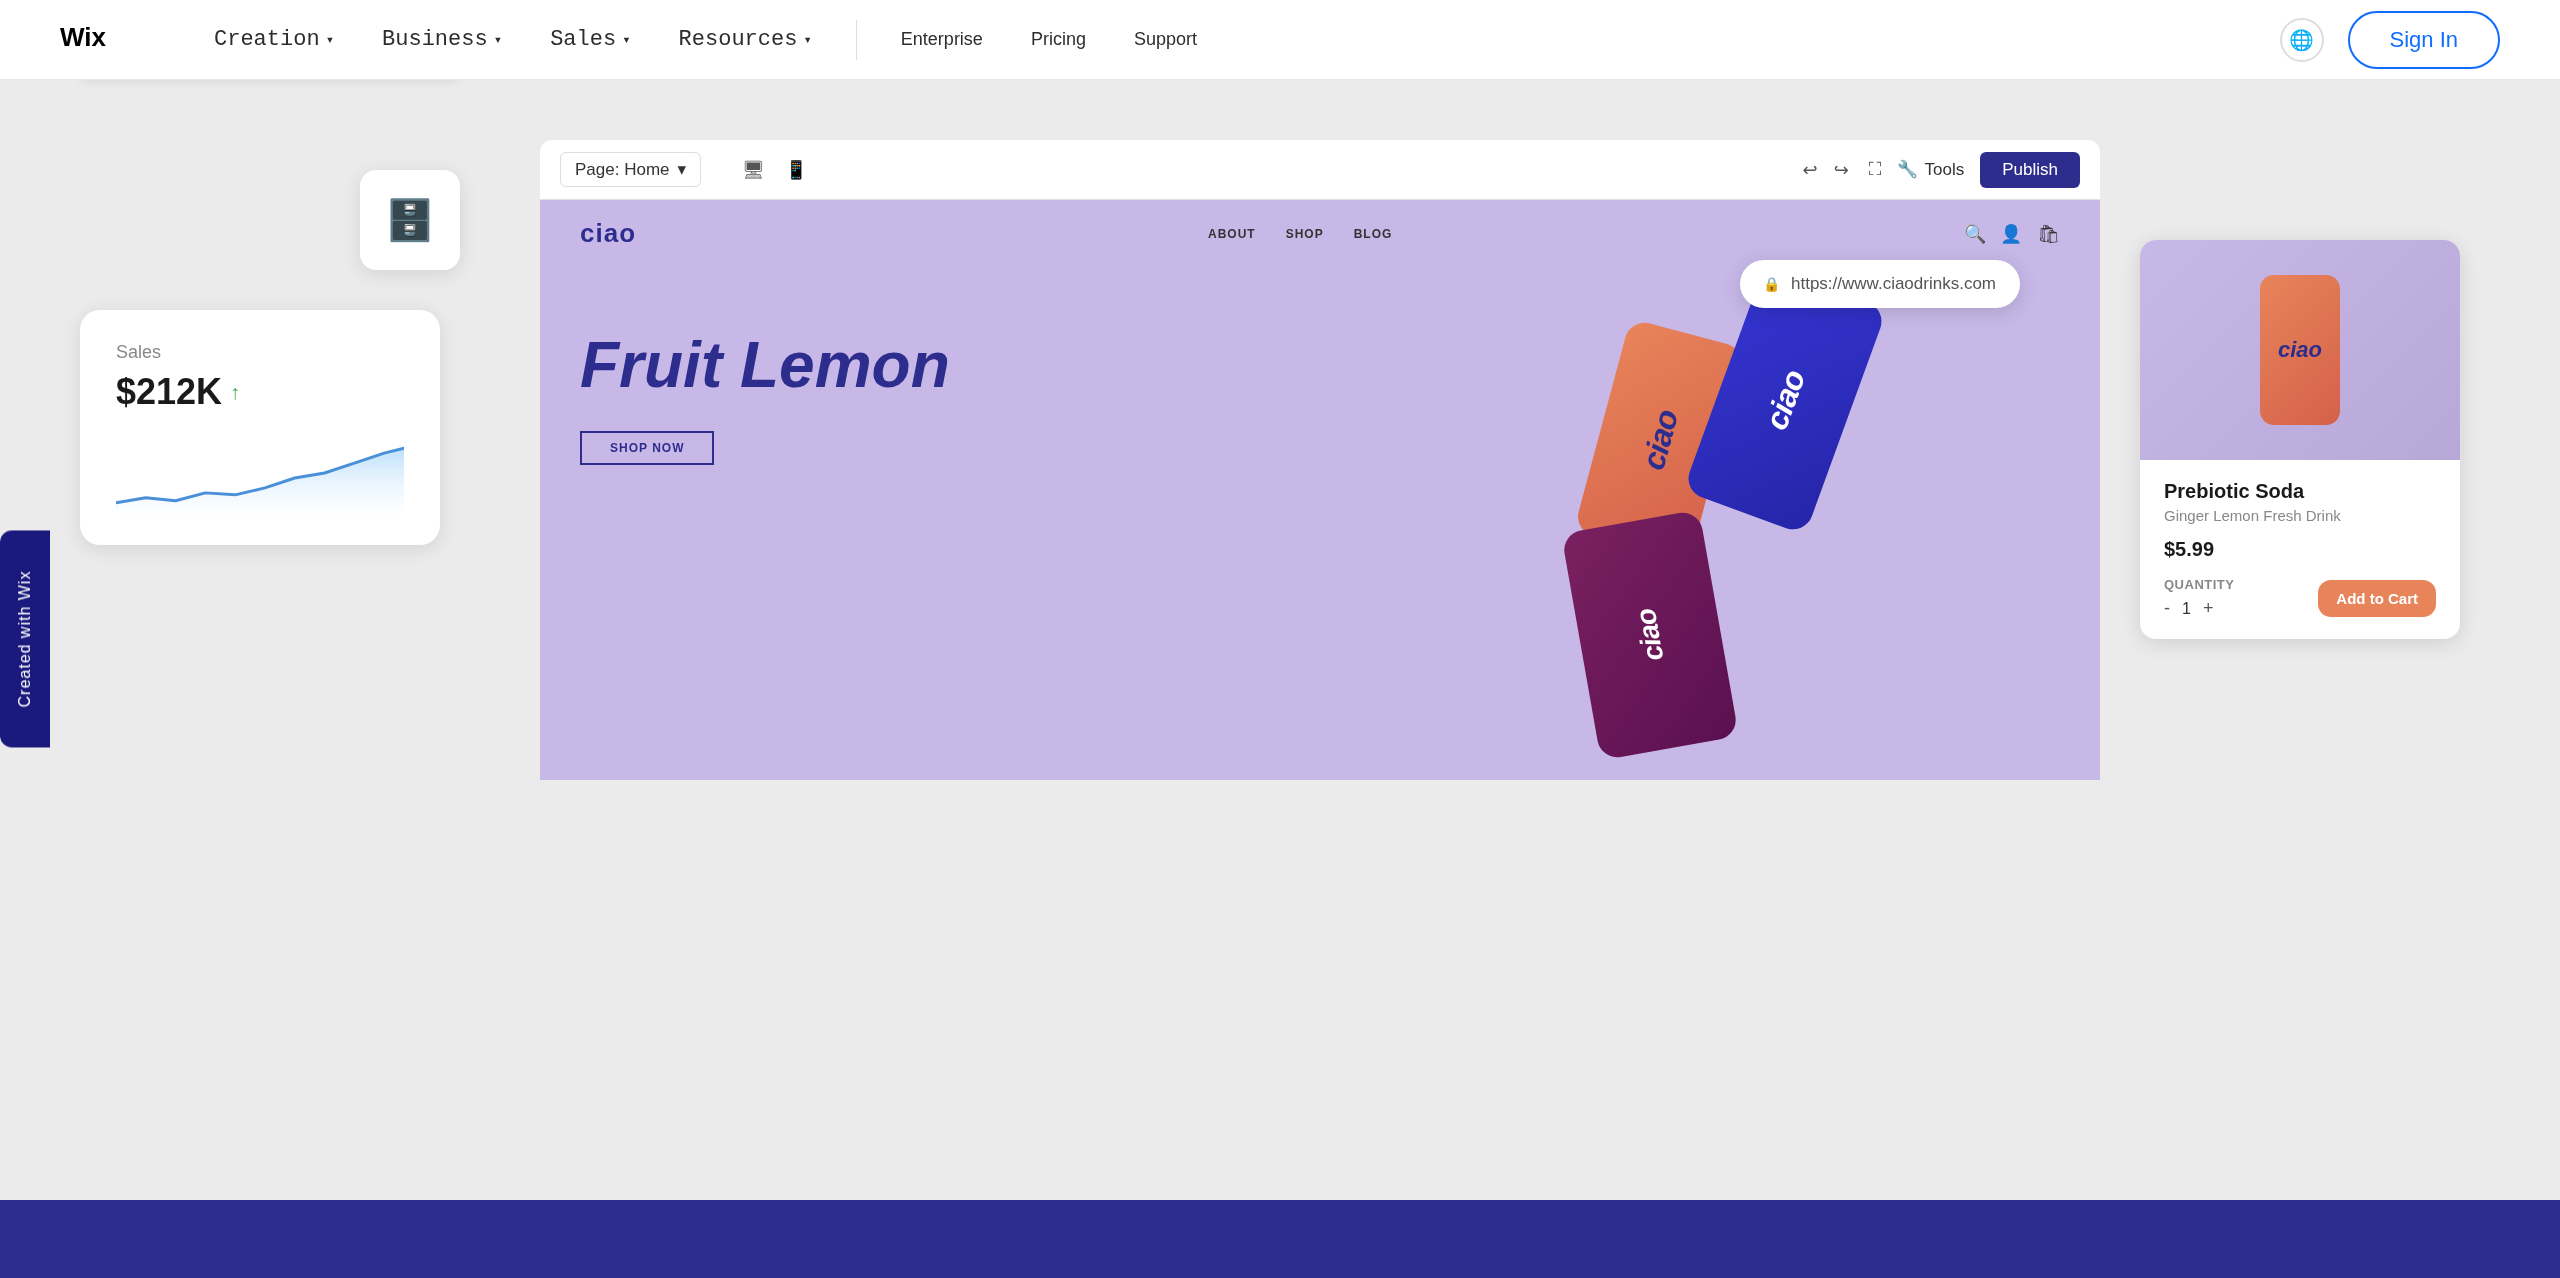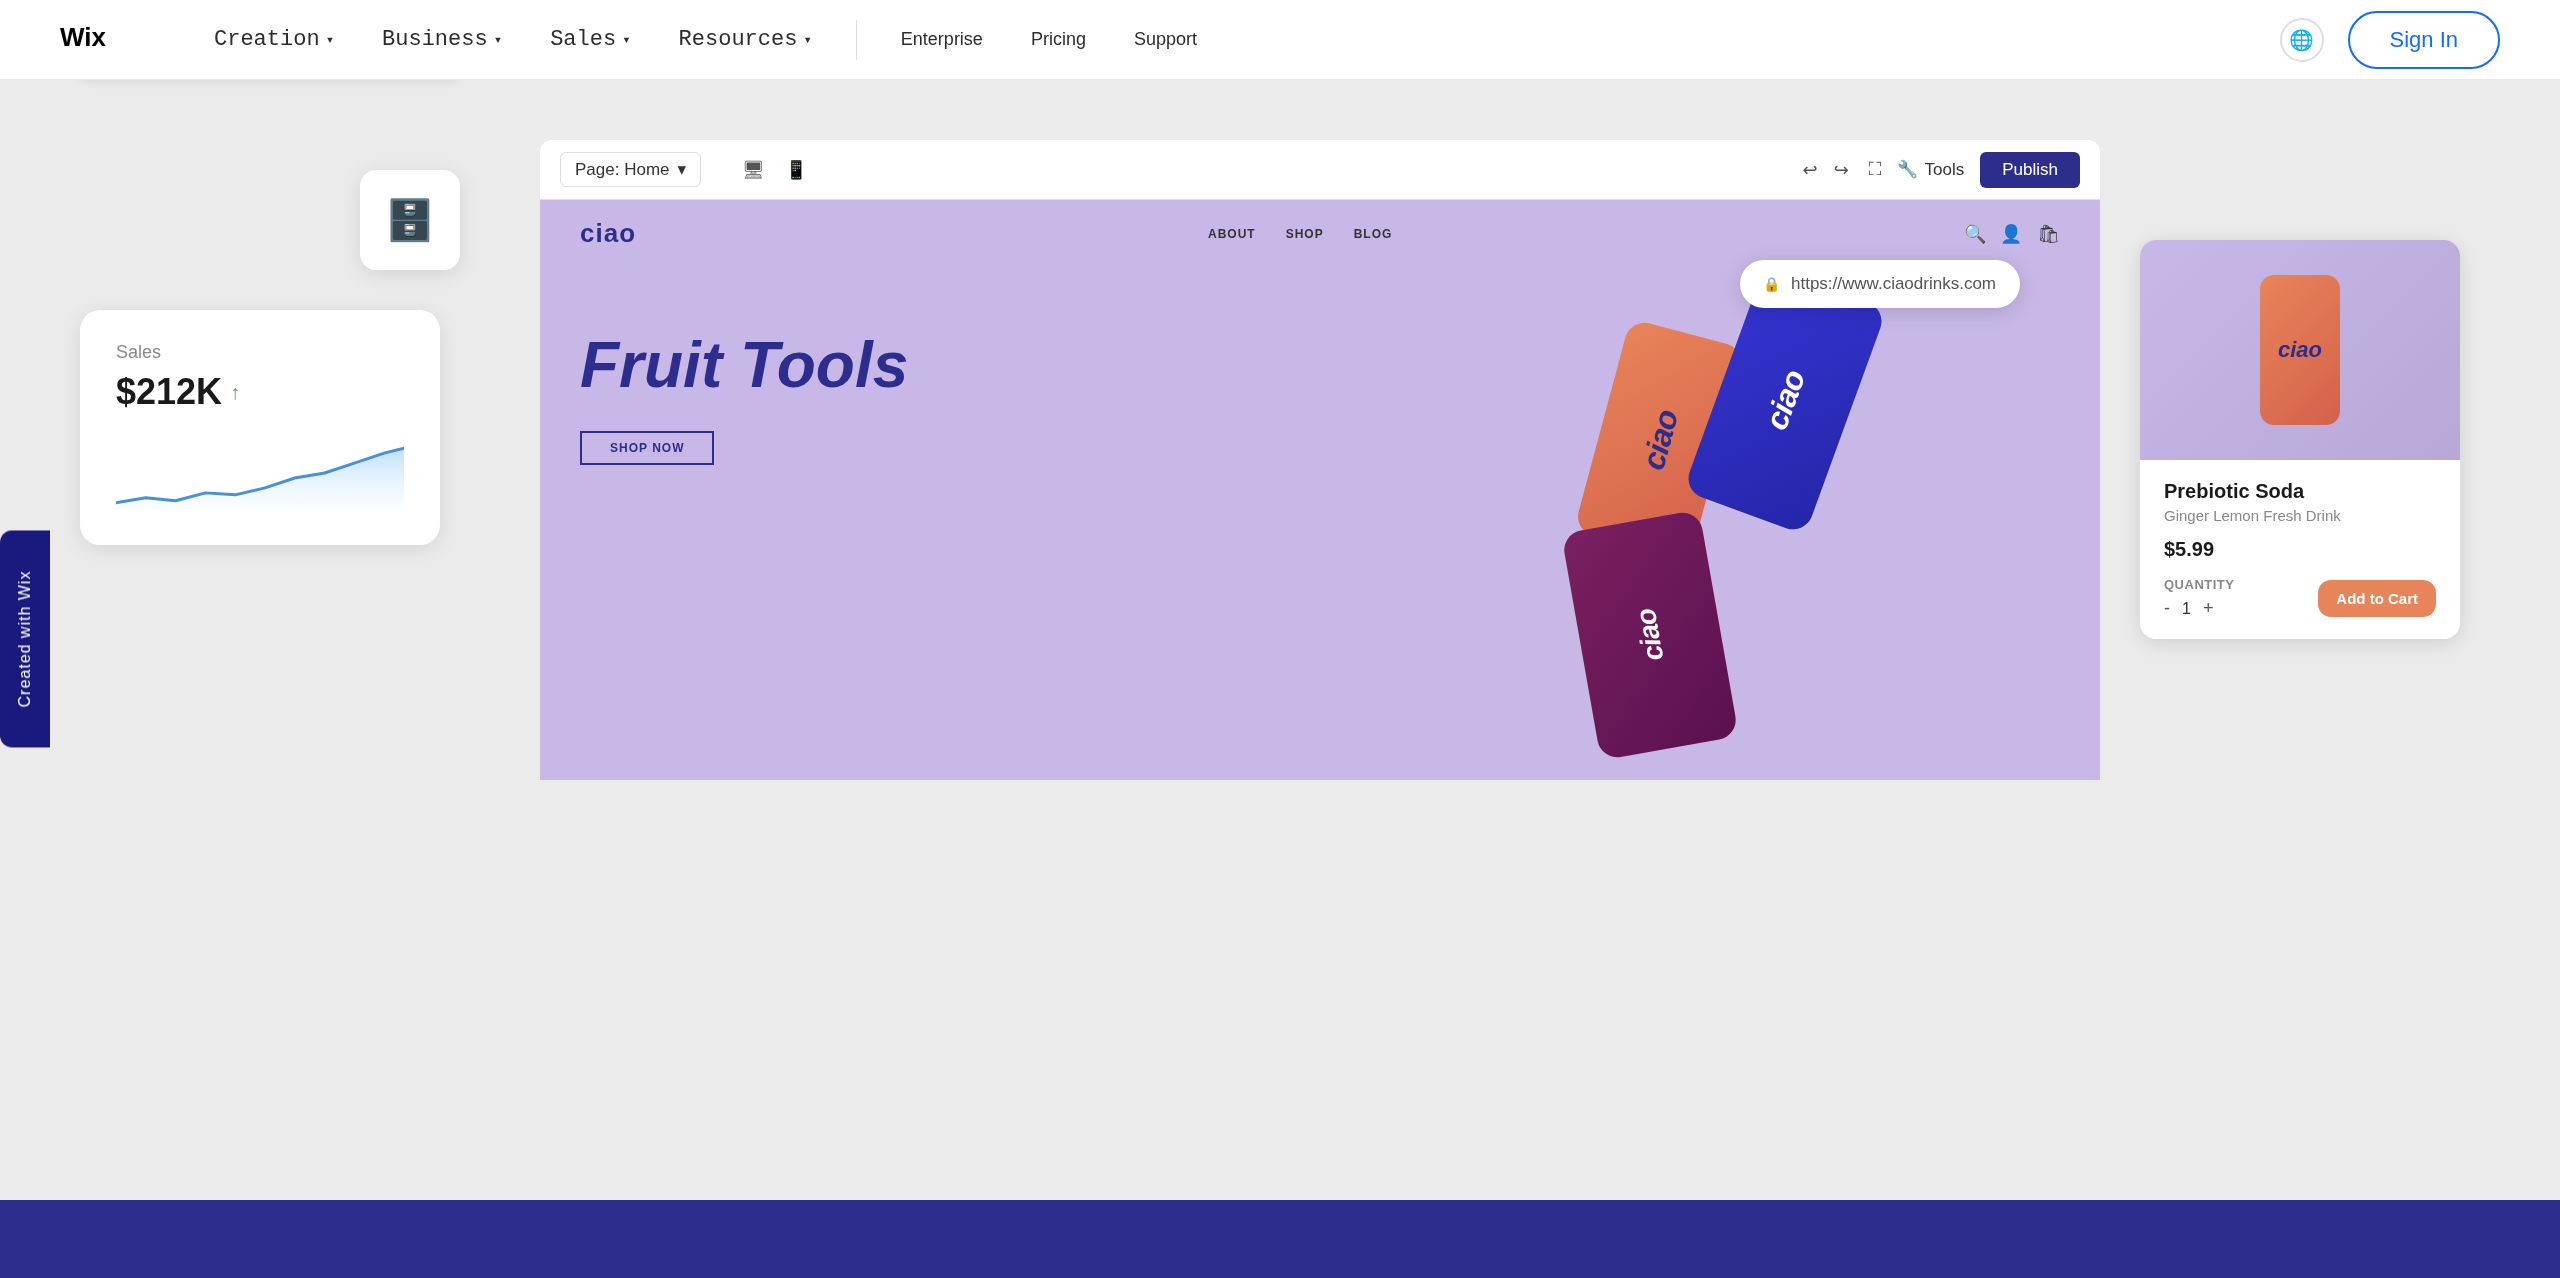--- a/index.html
+++ b/index.html
@@ -618,21 +618,21 @@
         <div class="preview-nav-icons">
           <span>🔍</span>
           <span>👤</span>
           <span>🛍</span>
         </div>
       </div>
 
       <div class="preview-hero">
         <div class="preview-hero-title">
           <br>
-          <span>Fruit Tools</span>
+          <span>Fruit Lemon</span>
         </div>
         <div class="preview-shop-btn">SHOP NOW</div>
       </div>
 
       <div class="url-bar-overlay">
         <span class="url-lock">🔒</span>
         <span>https://www.ciaodrinks.com</span>
       </div>
     </div>
   </div>

